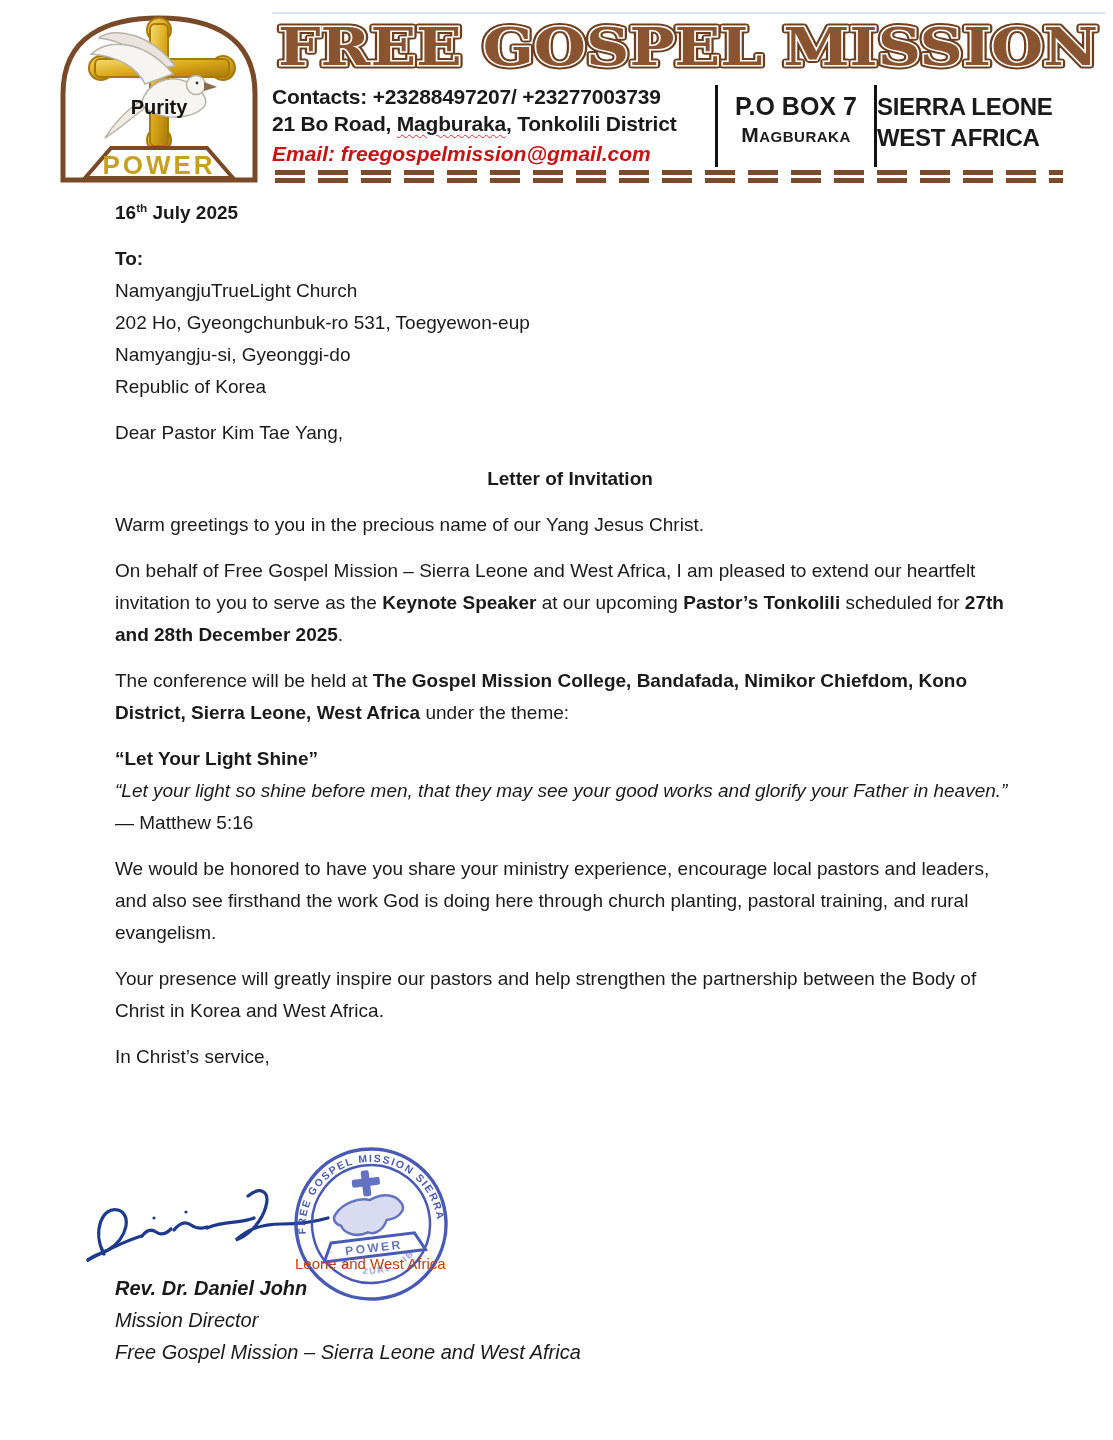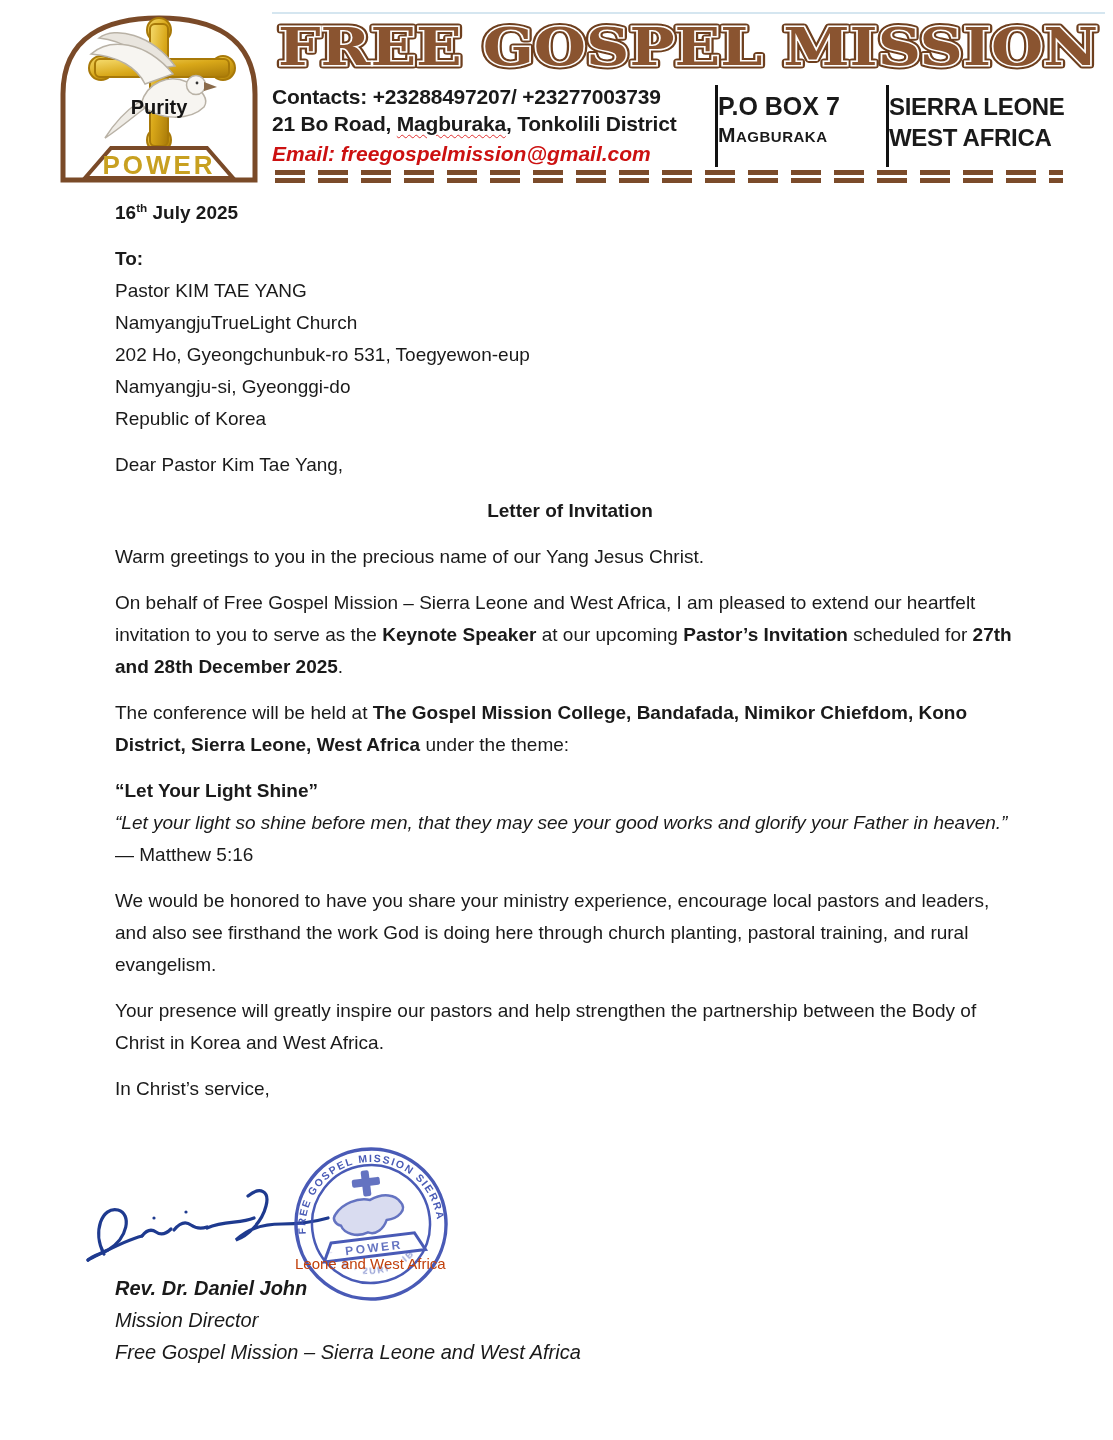--- a/index.html
+++ b/index.html
@@ -16,21 +16,21 @@
   .logo{position:absolute; left:55px; top:8px; width:208px; height:178px;}
   .head-right{position:absolute; left:272px; top:12px; width:841px;}
   .blue-rule{height:2px; background:#d5e6f0; width:833px; margin-bottom:1px;}
   .title-svg{display:block;}
   .contact-row{display:flex; align-items:stretch; margin-top:2px;}
   .contacts{width:443px;}
   .contact-line{font-weight:bold; font-size:21px; line-height:27px; letter-spacing:-0.2px;}
   .email-line{font-weight:bold; font-size:21px; line-height:27px; color:var(--email-red); text-align:left; margin-top:3px;font-style:italic;}
   .misspell{text-decoration:underline wavy #e03131; text-decoration-thickness:1px; text-underline-offset:3px;}
   .vdiv{width:3px; background:#111; height:82px; margin-top:2px;}
-  .pobox{width:168px; padding-top:8px;}
+  .pobox{width:156px; text-align:center; padding-top:8px;}
   .pobox-l1{font-weight:bold; font-size:25px; line-height:30px;}
   .pobox-l2{font-weight:bold; font-size:21px; line-height:28px; font-variant:small-caps; letter-spacing:.5px;}
   .region{width:190px; text-align:left; padding-top:8px;}
   .region .ln{font-weight:bold; font-size:24px; line-height:31px; letter-spacing:-0.3px;}
   .dashes{
     position:absolute; left:275px; top:170px; width:788px; height:13px;
     background-image:
       repeating-linear-gradient(to right, var(--dash-brown) 0 30px, transparent 30px 43px),
       repeating-linear-gradient(to right, var(--dash-brown) 0 30px, transparent 30px 43px);
     background-size:100% 5px,100% 5px; background-repeat:no-repeat; background-position:0 0,0 8px;
@@ -126,32 +126,31 @@
     </div>
 
     <div class="dashes"></div>
   </div>
 
   <div class="body-col">
     <div class="date"><span>16</span><span class="sup">th</span><span> July 2025</span></div>
 
     <div class="to-block">
       <div class="to-label">To:</div>
-      <div>Pastor KIM TAE YANG</div>
       <div>NamyangjuTrueLight Church</div>
       <div>202 Ho, Gyeongchunbuk-ro 531, Toegyewon-eup</div>
       <div>Namyangju-si, Gyeonggi-do</div>
       <div>Republic of Korea</div>
     </div>
 
     <p>Dear Pastor Kim Tae Yang,</p>
     <p class="subject">Letter of Invitation</p>
 
     <p><span>Warm greetings to you in the precious name of our Yang Jesus Christ.</span></p>
-    <p><span>On behalf of Free Gospel Mission – Sierra Leone and West Africa, I am pleased to extend our heartfelt invitation to you to serve as the </span><span class="b">Keynote Speaker</span><span> at our upcoming </span><span class="b">Pastor’s Invitation</span><span> scheduled for </span><span class="b">27th and 28th December 2025</span><span>.</span></p>
+    <p><span>On behalf of Free Gospel Mission – Sierra Leone and West Africa, I am pleased to extend our heartfelt invitation to you to serve as the </span><span class="b">Keynote Speaker</span><span> at our upcoming </span><span class="b">Pastor’s Tonkolili</span><span> scheduled for </span><span class="b">27th and 28th December 2025</span><span>.</span></p>
     <p><span>The conference will be held at </span><span class="b">The Gospel Mission College, Bandafada, Nimikor Chiefdom, Kono District, Sierra Leone, West Africa</span><span> under the theme:</span></p>
     <p><span class="b">“Let Your Light Shine”</span><br><span class="i">“Let your light so shine before men, that they may see your good works and glorify your Father in heaven.”</span><span> — Matthew 5:16</span></p>
     <p><span>We would be honored to have you share your ministry experience, encourage local pastors and leaders, and also see firsthand the work God is doing here through church planting, pastoral training, and rural evangelism.</span></p>
     <p><span>Your presence will greatly inspire our pastors and help strengthen the partnership between the Body of Christ in Korea and West Africa.</span></p>
 
     <p>In Christ’s service,</p>
   </div>
 
   <svg class="signature-svg" viewBox="0 0 256 100">
     <g fill="none" stroke="#1e3a8f" stroke-width="3.2" stroke-linecap="round">

